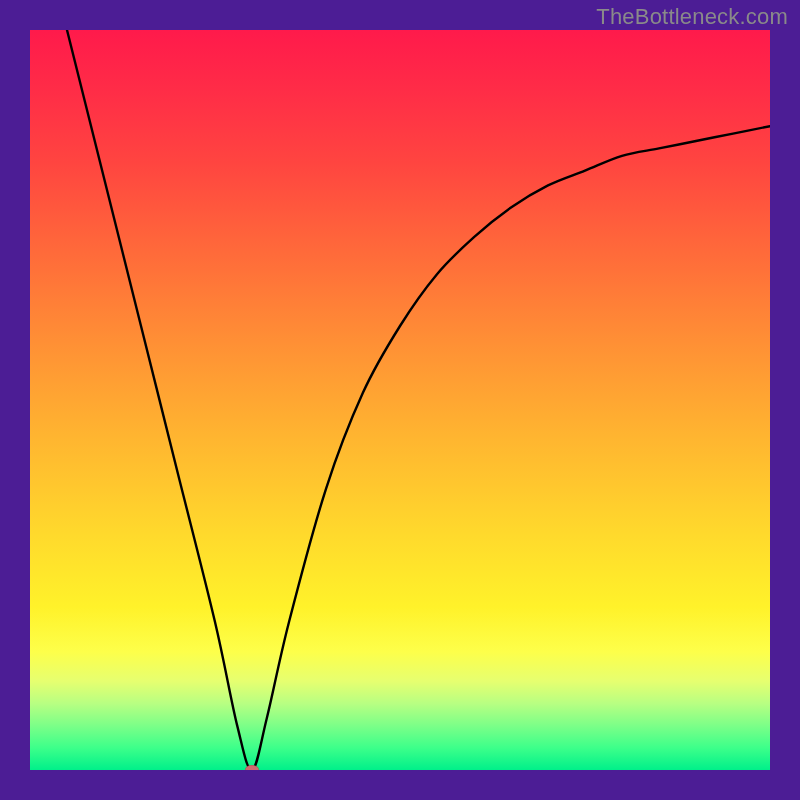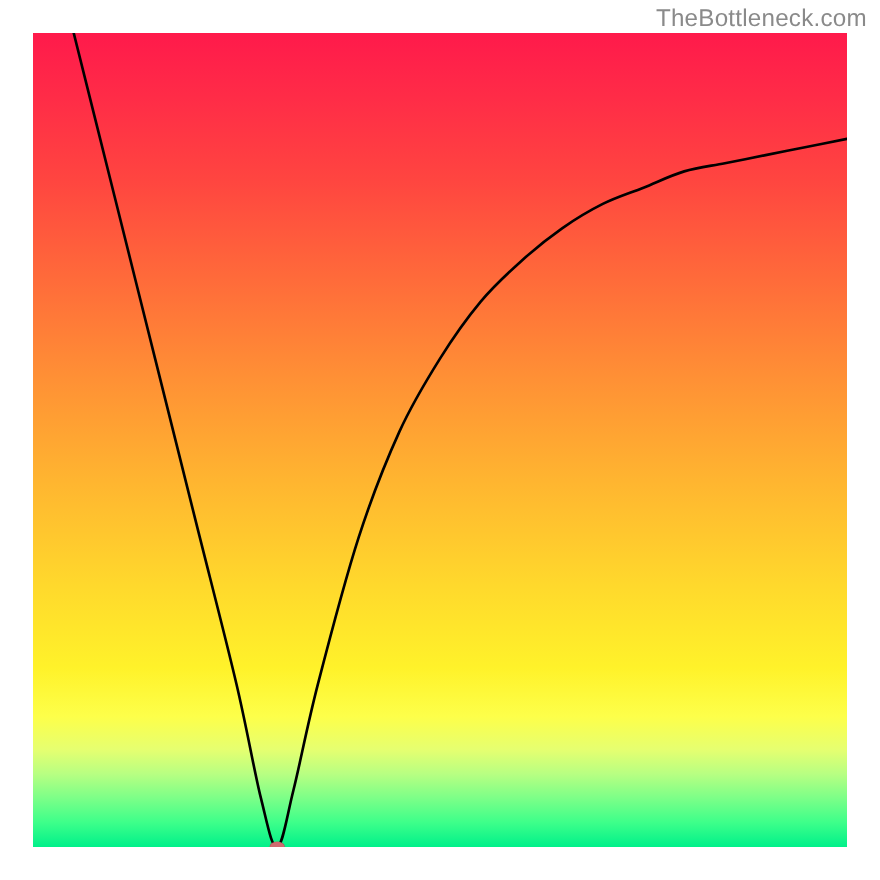--- a/index.html
+++ b/index.html
@@ -8,21 +8,21 @@
     width: 800px;
     height: 800px;
     background: #000;
     overflow: hidden;
     font-family: Arial, Helvetica, sans-serif;
   }
   .frame {
     position: relative;
     width: 800px;
     height: 800px;
-    background: #ffffff;
+    background: #4c1d95;
   }
   .watermark {
     position: absolute;
     top: 4px;
     right: 12px;
     color: #8a8a8a;
     font-size: 22px;
     font-weight: 500;
     letter-spacing: 0.2px;
     z-index: 20;

